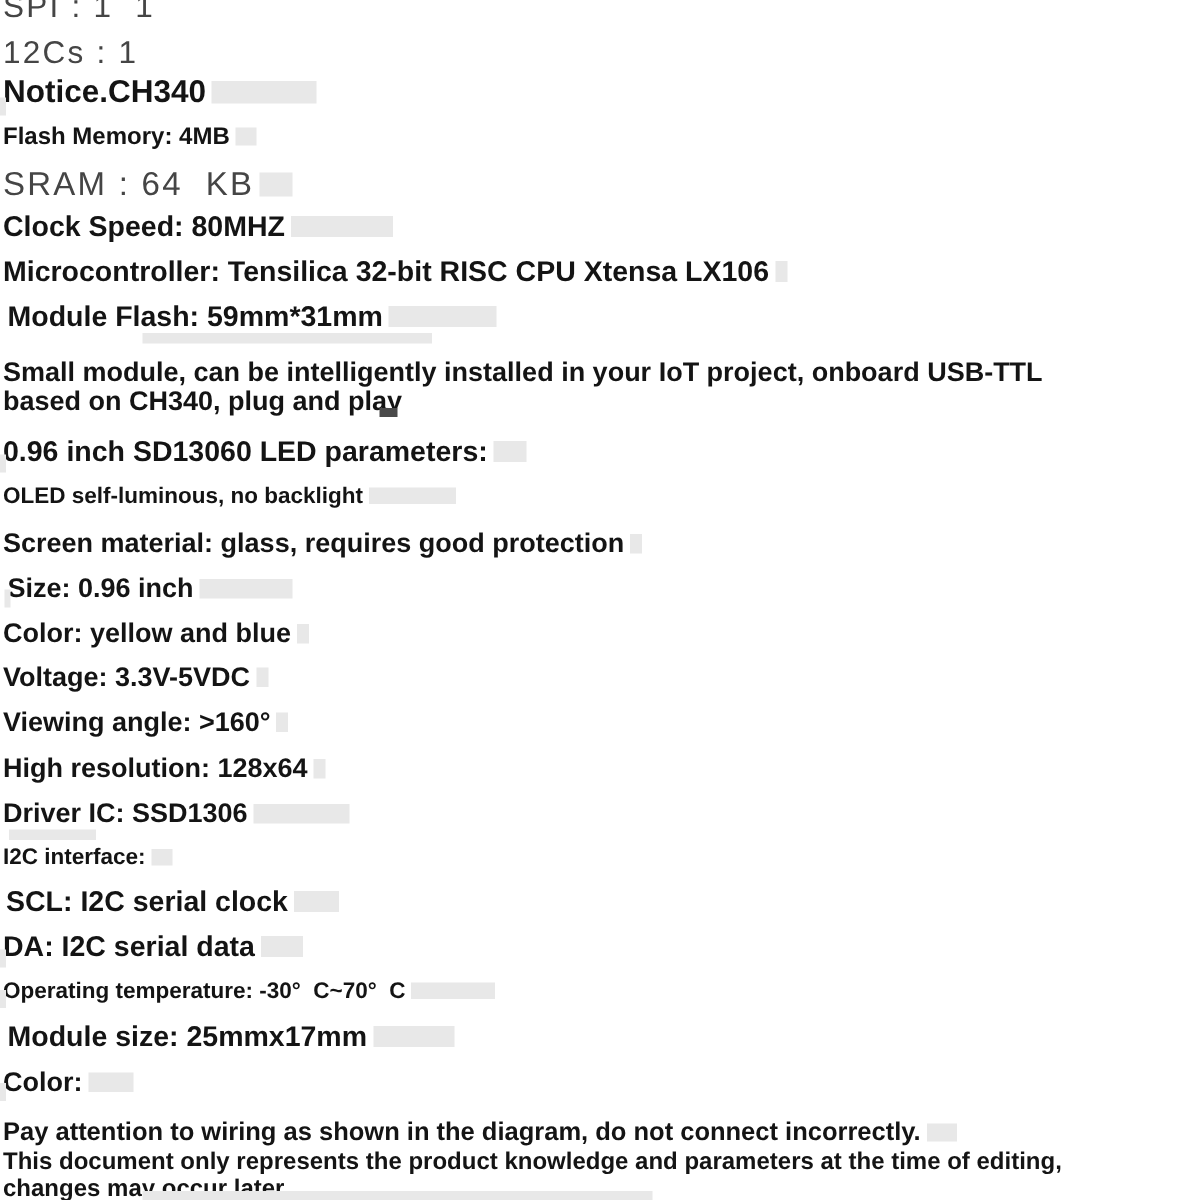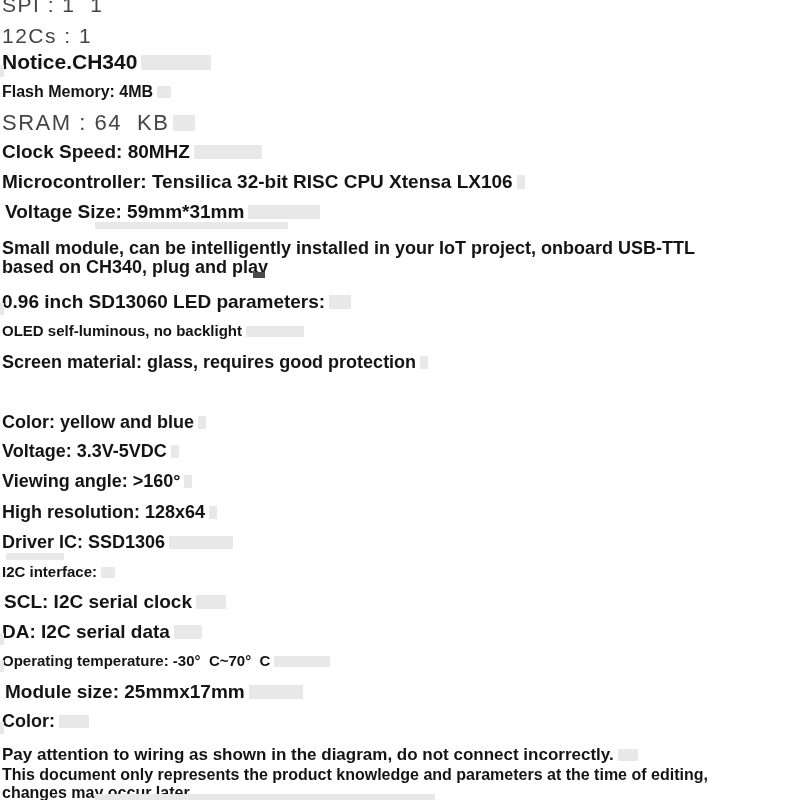--- a/index.html
+++ b/index.html
@@ -73,25 +73,26 @@
 
 <div class="sheet">
 
   <div class="line muted s21" style="top:-7px">SPI : 1  1</div>
   <div class="line muted s21" style="top:24px">12Cs : 1</div>
   <div class="line s21 tick" style="top:50px;--tail:70px">Notice.CH340</div>
   <div class="line s16" style="top:83px;--tail:14px">Flash Memory: 4MB</div>
   <div class="line muted s22" style="top:110px;--tail:22px">SRAM : 64  KB</div>
   <div class="line s19" style="top:141px;--tail:68px">Clock Speed: 80MHZ</div>
   <div class="line s19" style="top:171px;--tail:8px">Microcontroller: Tensilica 32-bit RISC CPU Xtensa LX106</div>
-  <div class="line s19" style="top:201px;left:5px;--tail:72px">Voltage Size: 59mm*31mm</div>
+  <div class="line s19" style="top:201px;left:5px;--tail:72px">Module Flash: 59mm*31mm</div>
   <div class="line s18 para" style="top:239px;width:745px">Small module, can be intelligently installed in your IoT project, onboard USB-TTL based on CH340, plug and play</div>
   <div class="line s19 tick" style="top:291px;--tail:22px">0.96 inch SD13060 LED parameters:</div>
   <div class="line s15" style="top:322px;--tail:58px">OLED self-luminous, no backlight</div>
   <div class="line s18" style="top:352px;--tail:8px">Screen material: glass, requires good protection</div>
+  <div class="line s18 tick" style="top:382px;left:5px;--tail:62px">Size: 0.96 inch</div>
   <div class="line s18" style="top:412px;--tail:8px">Color: yellow and blue</div>
   <div class="line s18" style="top:441px;--tail:8px">Voltage: 3.3V-5VDC</div>
   <div class="line s18" style="top:471px;--tail:8px">Viewing angle: &gt;160°</div>
   <div class="line s18" style="top:502px;--tail:8px">High resolution: 128x64</div>
   <div class="line s18" style="top:532px;--tail:64px">Driver IC: SSD1306</div>
   <div class="line s15" style="top:563px;--tail:14px">I2C interface:</div>
   <div class="line s19" style="top:591px;left:4px;--tail:30px">SCL: I2C serial clock</div>
   <div class="line s19 tick" style="top:621px;--tail:28px">DA: I2C serial data</div>
   <div class="line s15 tick" style="top:652px;--tail:56px">Operating temperature: -30°  C~70°  C</div>
   <div class="line s19" style="top:681px;left:5px;--tail:54px">Module size: 25mmx17mm</div>

